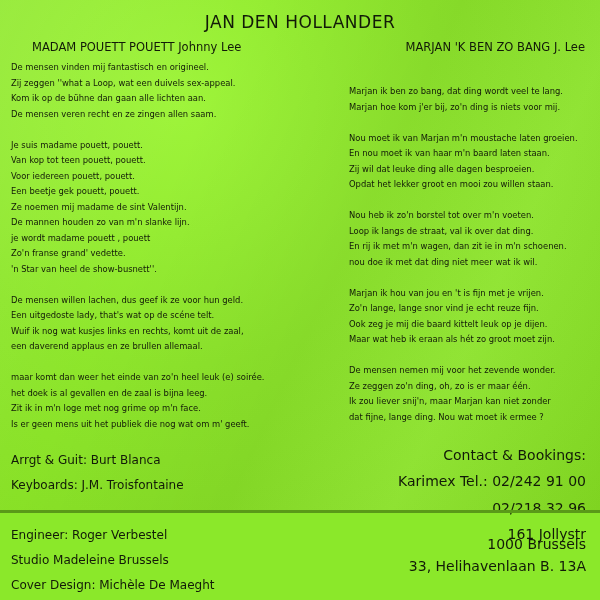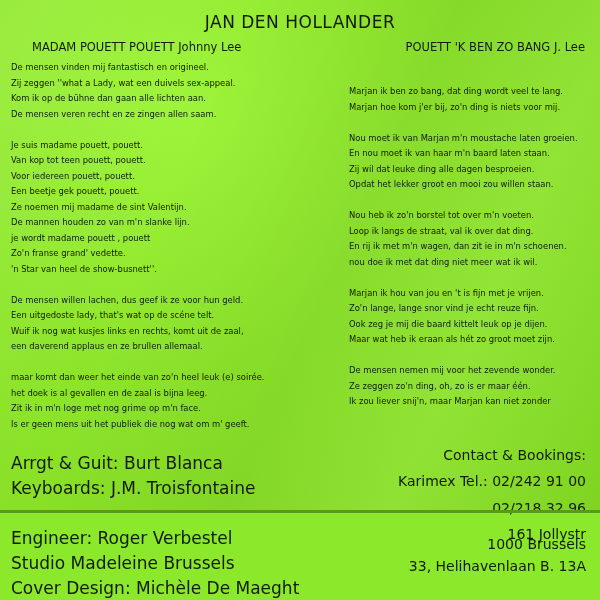--- a/index.html
+++ b/index.html
@@ -24,37 +24,37 @@
   .song-title {
     position:absolute; top:40px; font-size:11.5px; white-space:nowrap;
   }
   .song-title.left { left:0;margin-left:32px; }
   .song-title.right { right:15px; }
   .lyrics { position:absolute; font-size:8.4px; line-height:15.5px; white-space:nowrap; }
   .lyrics.left { left:11px; top:60px; }
   .lyrics.right { left:349px; top:84px; }
   .stanza { margin-bottom:15.5px; }
   .line { display:block; }
-  .credits { position:absolute; left:11px; font-size:17px; white-space:nowrap; }
+  .credits { position:absolute; left:11px; font-size:12px; white-space:nowrap; }
   .contact { position:absolute; right:14px; font-size:14px; white-space:nowrap; text-align:right; }
 </style>
 </head>
 <body>
 
 <div class="sleeve">
 
   <div class="title">JAN DEN HOLLANDER</div>
 
   <div class="song-title left">MADAM POUETT POUETT Johnny Lee</div>
-  <div class="song-title right">POUETT 'K BEN ZO BANG J. Lee</div>
+  <div class="song-title right">MARJAN 'K BEN ZO BANG J. Lee</div>
 
   <div class="lyrics left">
     <div class="stanza">
       <span class="line">De mensen vinden mij fantastisch en origineel.</span>
-      <span class="line">Zij zeggen ''what a Lady, wat een duivels sex-appeal.</span>
+      <span class="line">Zij zeggen ''what a Loop, wat een duivels sex-appeal.</span>
       <span class="line">Kom ik op de bühne dan gaan alle lichten aan.</span>
       <span class="line">De mensen veren recht en ze zingen allen saam.</span>
     </div>
     <div class="stanza">
       <span class="line">Je suis madame pouett, pouett.</span>
       <span class="line">Van kop tot teen pouett, pouett.</span>
       <span class="line">Voor iedereen pouett, pouett.</span>
       <span class="line">Een beetje gek pouett, pouett.</span>
       <span class="line">Ze noemen mij madame de sint Valentijn.</span>
       <span class="line">De mannen houden zo van m'n slanke lijn.</span>
@@ -96,20 +96,21 @@
     <div class="stanza">
       <span class="line">Marjan ik hou van jou en 't is fijn met je vrijen.</span>
       <span class="line">Zo'n lange, lange snor vind je echt reuze fijn.</span>
       <span class="line">Ook zeg je mij die baard kittelt leuk op je dijen.</span>
       <span class="line">Maar wat heb ik eraan als hét zo groot moet zijn.</span>
     </div>
     <div class="stanza">
       <span class="line">De mensen nemen mij voor het zevende wonder.</span>
       <span class="line">Ze zeggen zo'n ding, oh, zo is er maar één.</span>
       <span class="line">Ik zou liever snij'n, maar Marjan kan niet zonder</span>
+      <span class="line">dat fijne, lange ding. Nou wat moet ik ermee ?</span>
     </div>
   </div>
 
   <div class="credits" style="top:453px;">Arrgt &amp; Guit: Burt Blanca</div>
   <div class="credits" style="top:478px;">Keyboards: J.M. Troisfontaine</div>
   <div class="credits" style="top:528px;">Engineer: Roger Verbestel</div>
   <div class="credits" style="top:553px;">Studio Madeleine Brussels</div>
   <div class="credits" style="top:578px;">Cover Design: Michèle De Maeght</div>
 
   <div class="contact" style="top:447px;">Contact &amp; Bookings:</div>

